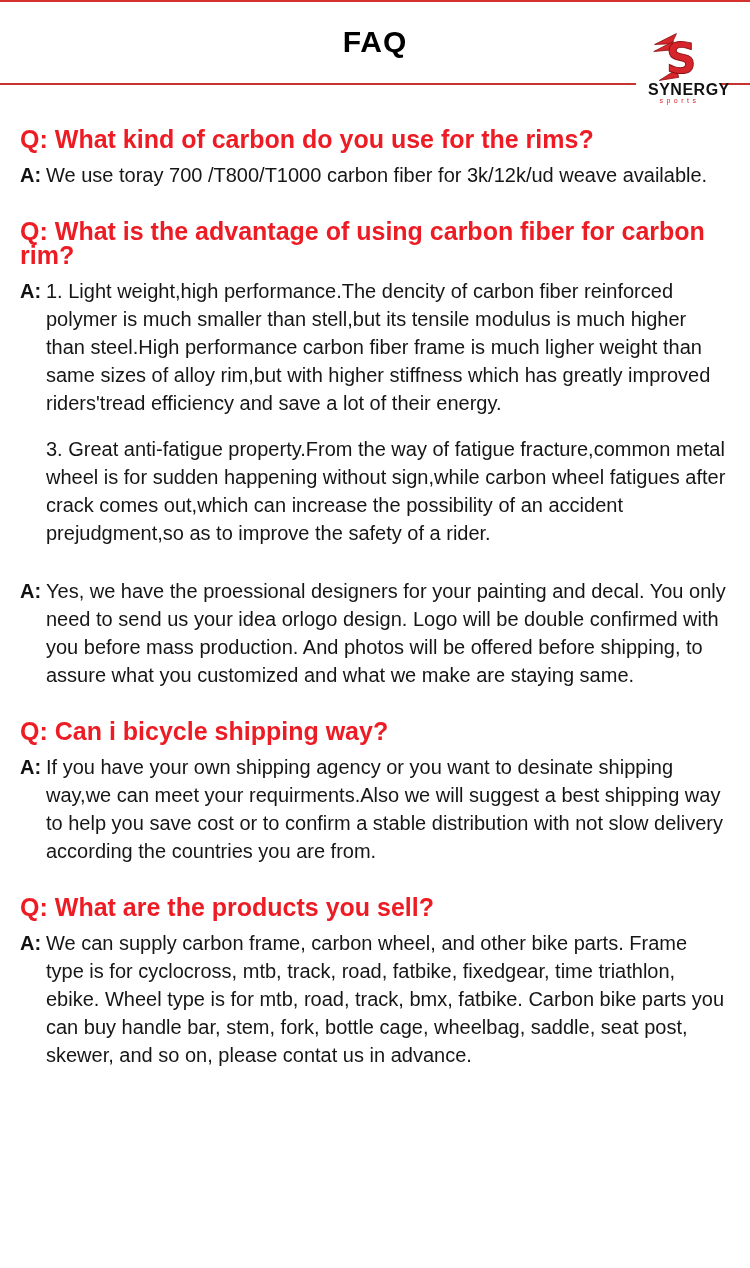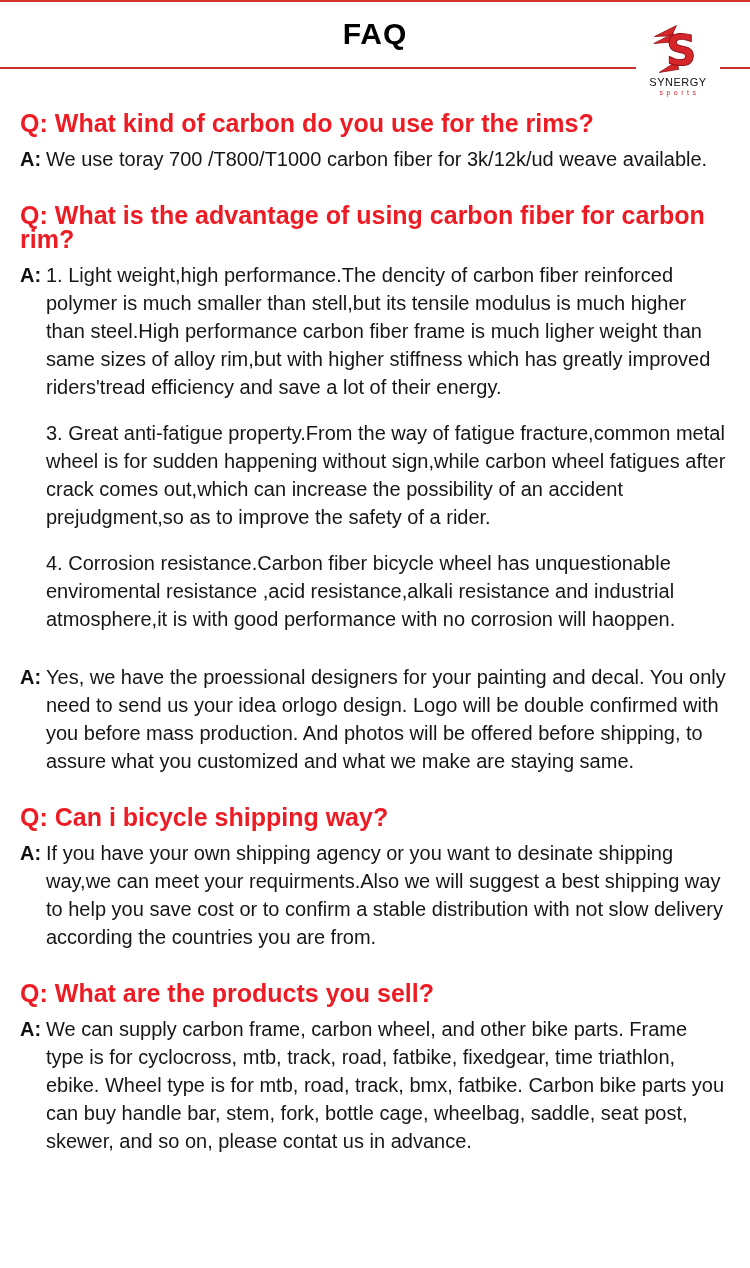--- a/index.html
+++ b/index.html
@@ -14,42 +14,42 @@
     background: #d3312c;
     width: 100%;
   }
   .header { position: relative; }
   .page-title {
     text-align: center;
     font-size: 30px;
     font-weight: bold;
     letter-spacing: 1px;
     color: #000;
-    margin: 4px;
+    margin: 12px;
     padding: 11px 0 12px 0;
   }
   .divider {
     height: 2px;
     background: #c9332e;
     width: 100%;
   }
   .logo {
     position: absolute;
     top: 16px;
     right: 30px;
     z-index: 2;
     background: #ffffff;
     padding: 0 12px 2px 12px;
     text-align: center;
     width: 60px;
   }
   .logo svg { display: block; margin: 0 auto; }
   .logo-brand {
-    font-size: 11px;
-    font-weight: normal;
+    font-size: 16px;
+    font-weight: bold;
     color: #111;
     letter-spacing: 0.5px;
     line-height: 12px;
   }
   .logo-sub {
     font-size: 7px;
     color: #d6252b;
     letter-spacing: 3.5px;
     line-height: 9px;
     padding-left: 3px;
@@ -122,23 +122,20 @@
     <div class="q-line">
       <span class="q-prefix">Q:</span><span>What is the advantage of using carbon fiber for carbon rim?</span>
     </div>
     <div class="answer">
       <p class="para">
         <span class="a-prefix">A:</span><span>1. Light weight,high performance.The dencity of carbon fiber reinforced polymer is much smaller than stell,but its tensile modulus is much higher than steel.High performance carbon fiber frame is much ligher weight than same sizes of alloy rim,but with higher stiffness which has greatly improved riders'tread efficiency and save a lot of their energy.</span>
       </p>
       <p class="para">
         <span>3. Great anti-fatigue property.From the way of fatigue fracture,common metal wheel is for sudden happening without sign,while carbon wheel fatigues after crack comes out,which can increase the possibility of an accident prejudgment,so as to improve the safety of a rider.</span>
       </p>
-      <p class="para">
-        <span>4. Corrosion resistance.Carbon fiber bicycle wheel has unquestionable enviromental resistance ,acid resistance,alkali resistance and industrial atmosphere,it is with good performance with no corrosion will haoppen.</span>
-      </p>
     </div>
   </div>
 
   <div class="faq">
     <div class="answer">
       <p class="para">
         <span class="a-prefix">A:</span><span>Yes, we have the proessional designers for your painting and decal. You only need to send us your idea orlogo design. Logo will be double confirmed with you before mass production. And photos will be offered before shipping, to assure what you customized and what we make are staying same.</span>
       </p>
     </div>
   </div>

